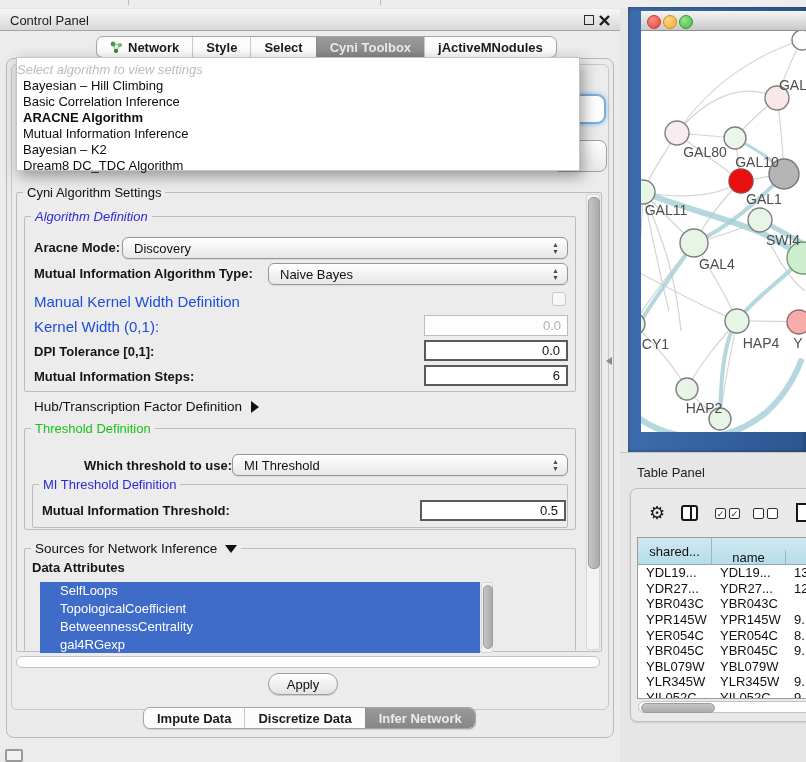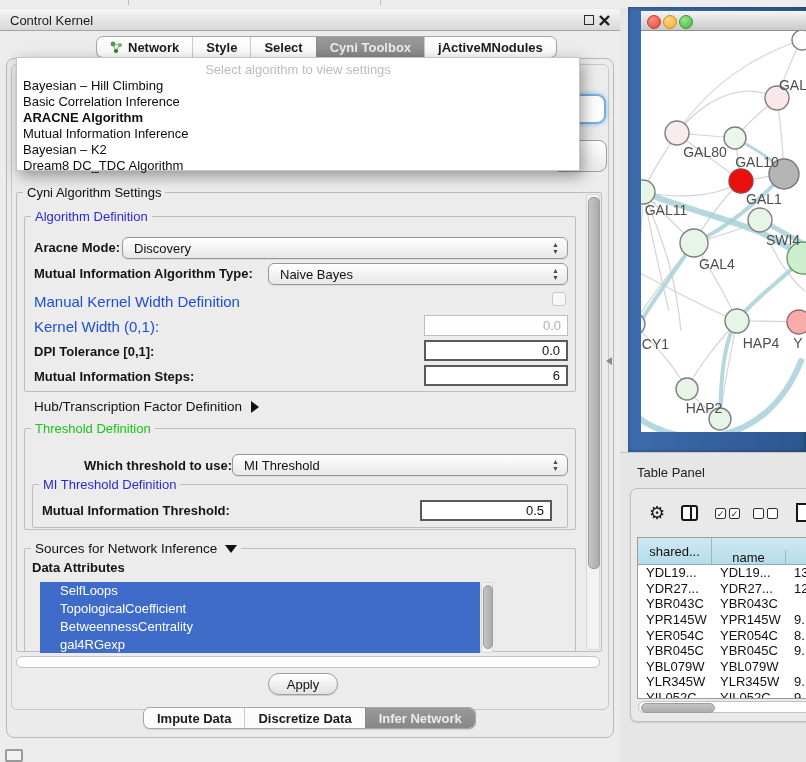--- a/index.html
+++ b/index.html
@@ -55,21 +55,21 @@
   .sbar-thumb{position:absolute;background:linear-gradient(90deg,#c6c6c6,#aaaaaa);
               border:1px solid #9c9c9c;border-radius:5px;}
   .hscroll{border:1px solid #c2c2c2;border-radius:6px;background:#fdfdfd;}
 
   .btn{border:1px solid #9e9e9e;border-radius:11px;background:linear-gradient(#ffffff,#e2e2e2);
        display:flex;align-items:center;justify-content:center;font-size:13px;color:#111;
        box-shadow:0 1px 1px rgba(0,0,0,.15);}
 
   
   .popup{background:#fff;border:1px solid #c6c6c6;box-shadow:3px 5px 14px rgba(0,0,0,.38);z-index:50;}
-  .popup .ph{text-align:center;color:#bcbcbc;font-size:13px;height:17px;line-height:17px;}
+  .popup .ph{color:#bcbcbc;font-size:13px;height:17px;line-height:17px;font-style:italic;}
   .popup .it{font-size:13px;color:#0d0d0d;height:16px;line-height:16px;padding-left:6px;white-space:nowrap;}
   .popup .it.b{font-weight:700;}
 
   
   .netframe{background:linear-gradient(90deg,#3d6cac,#2b578f);box-shadow:inset 0 0 4px rgba(0,0,0,.35);}
   .nettitle{background:linear-gradient(#f5f5f5,#c9c9c9);border-bottom:1px solid #8f8f8f;}
   .light{width:12px;height:12px;border-radius:50%;position:absolute;top:4px;}
   .l-red{background:radial-gradient(circle at 35% 30%,#f78d83,#ea4337);border:1px solid #c43a2e;}
   .l-yel{background:radial-gradient(circle at 35% 30%,#fbd88a,#f5ac28);border:1px solid #cf8d1c;}
   .l-grn{background:radial-gradient(circle at 35% 30%,#9fe08e,#3bbd3f);border:1px solid #2f9a33;}
@@ -96,21 +96,21 @@
 </head>
 <body>
 
 <div id="screen">
 
   <div class="abs" style="left:0;top:0;width:806px;height:8px;background:#ededed;"></div>
   <div class="abs" style="left:128px;top:0;width:1px;height:5px;background:#bbb;"></div>
   <div class="abs" style="left:380px;top:0;width:1px;height:5px;background:#bbb;"></div>
 
   <div class="abs titlebar" style="left:0;top:8px;width:620px;height:23px;">
-    <span class="t">Control Kernel</span>
+    <span class="t">Control Panel</span>
     <div class="abs float-ic" style="left:584px;top:6px;"></div>
     <svg class="abs" style="left:599px;top:6px;" width="11" height="11">
       <line x1="1" y1="1" x2="10" y2="10" stroke="#1e1e1e" stroke-width="2.4"></line>
       <line x1="10" y1="1" x2="1" y2="10" stroke="#1e1e1e" stroke-width="2.4"></line>
     </svg>
   </div>
   <div class="abs" style="left:0;top:31px;width:620px;height:731px;background:#ececec;"></div>
 
   <div class="abs outer-box" style="left:6px;top:58px;width:608px;height:680px;"></div>
   <div class="abs inner-box" style="left:11px;top:64px;width:598px;height:646px;"></div>
@@ -147,21 +147,21 @@
   </div>
 
   <div class="abs group" style="left:16px;top:192px;width:586px;height:460px;text-align:right;">
     <span class="gtitle">Cyni Algorithm Settings</span>
   </div>
 
   <div class="abs sbar-v" style="left:586px;top:194px;width:14px;height:456px;">
     <div class="sbar-thumb" style="left:1px;top:2px;width:10px;height:370px;"></div>
   </div>
 
-  <div class="abs group" style="left:24px;top:216px;width:552px;height:176px;">
+  <div class="abs group" style="left:24px;top:216px;width:552px;height:176px;font-style:italic;">
     <span class="gtitle blue">Algorithm Definition</span>
   </div>
   <div class="abs lbl" style="left:34px;top:240px;"><span>Aracne Mode:</span></div>
   <div class="abs combo" style="left:122px;top:237px;width:446px;">
     <span>Discovery</span>
     <span class="spin">▲<span>▼</span></span>
   </div>
   <div class="abs lbl" style="left:34px;top:266px;"><span>Mutual Information Algorithm Type:</span></div>
   <div class="abs combo" style="left:268px;top:263px;width:300px;">
     <span>Naive Bayes</span>
@@ -195,21 +195,21 @@
   </div>
   <div class="abs lbl" style="left:84px;top:458px;"><span>Which threshold to use:</span></div>
   <div class="abs combo" style="left:232px;top:454px;width:336px;">
     <span>MI Threshold</span>
     <span class="spin">▲<span>▼</span></span>
   </div>
   <div class="abs group" style="left:32px;top:484px;width:536px;height:44px;">
     <span class="gtitle blue" style="background:#ececec;">MI Threshold Definition</span>
   </div>
   <div class="abs lbl" style="left:42px;top:503px;"><span>Mutual Information Threshold:</span></div>
-  <div class="abs field" style="left:420px;top:500px;width:132px;">
+  <div class="abs field" style="left:420px;top:500px;width:146px;">
     <span>0.5</span>
   </div>
 
   <div class="abs group" style="left:24px;top:548px;width:552px;height:104px;border-bottom:none;">
     <span class="gtitle" style="font-size:13.5px;">
       <span>Sources for Network Inference</span>
       <span class="tri-down" style="margin-left:4px;"></span>
     </span>
   </div>
   <div class="abs lbl" style="left:32px;top:560px;"><span>Data Attributes</span></div>

